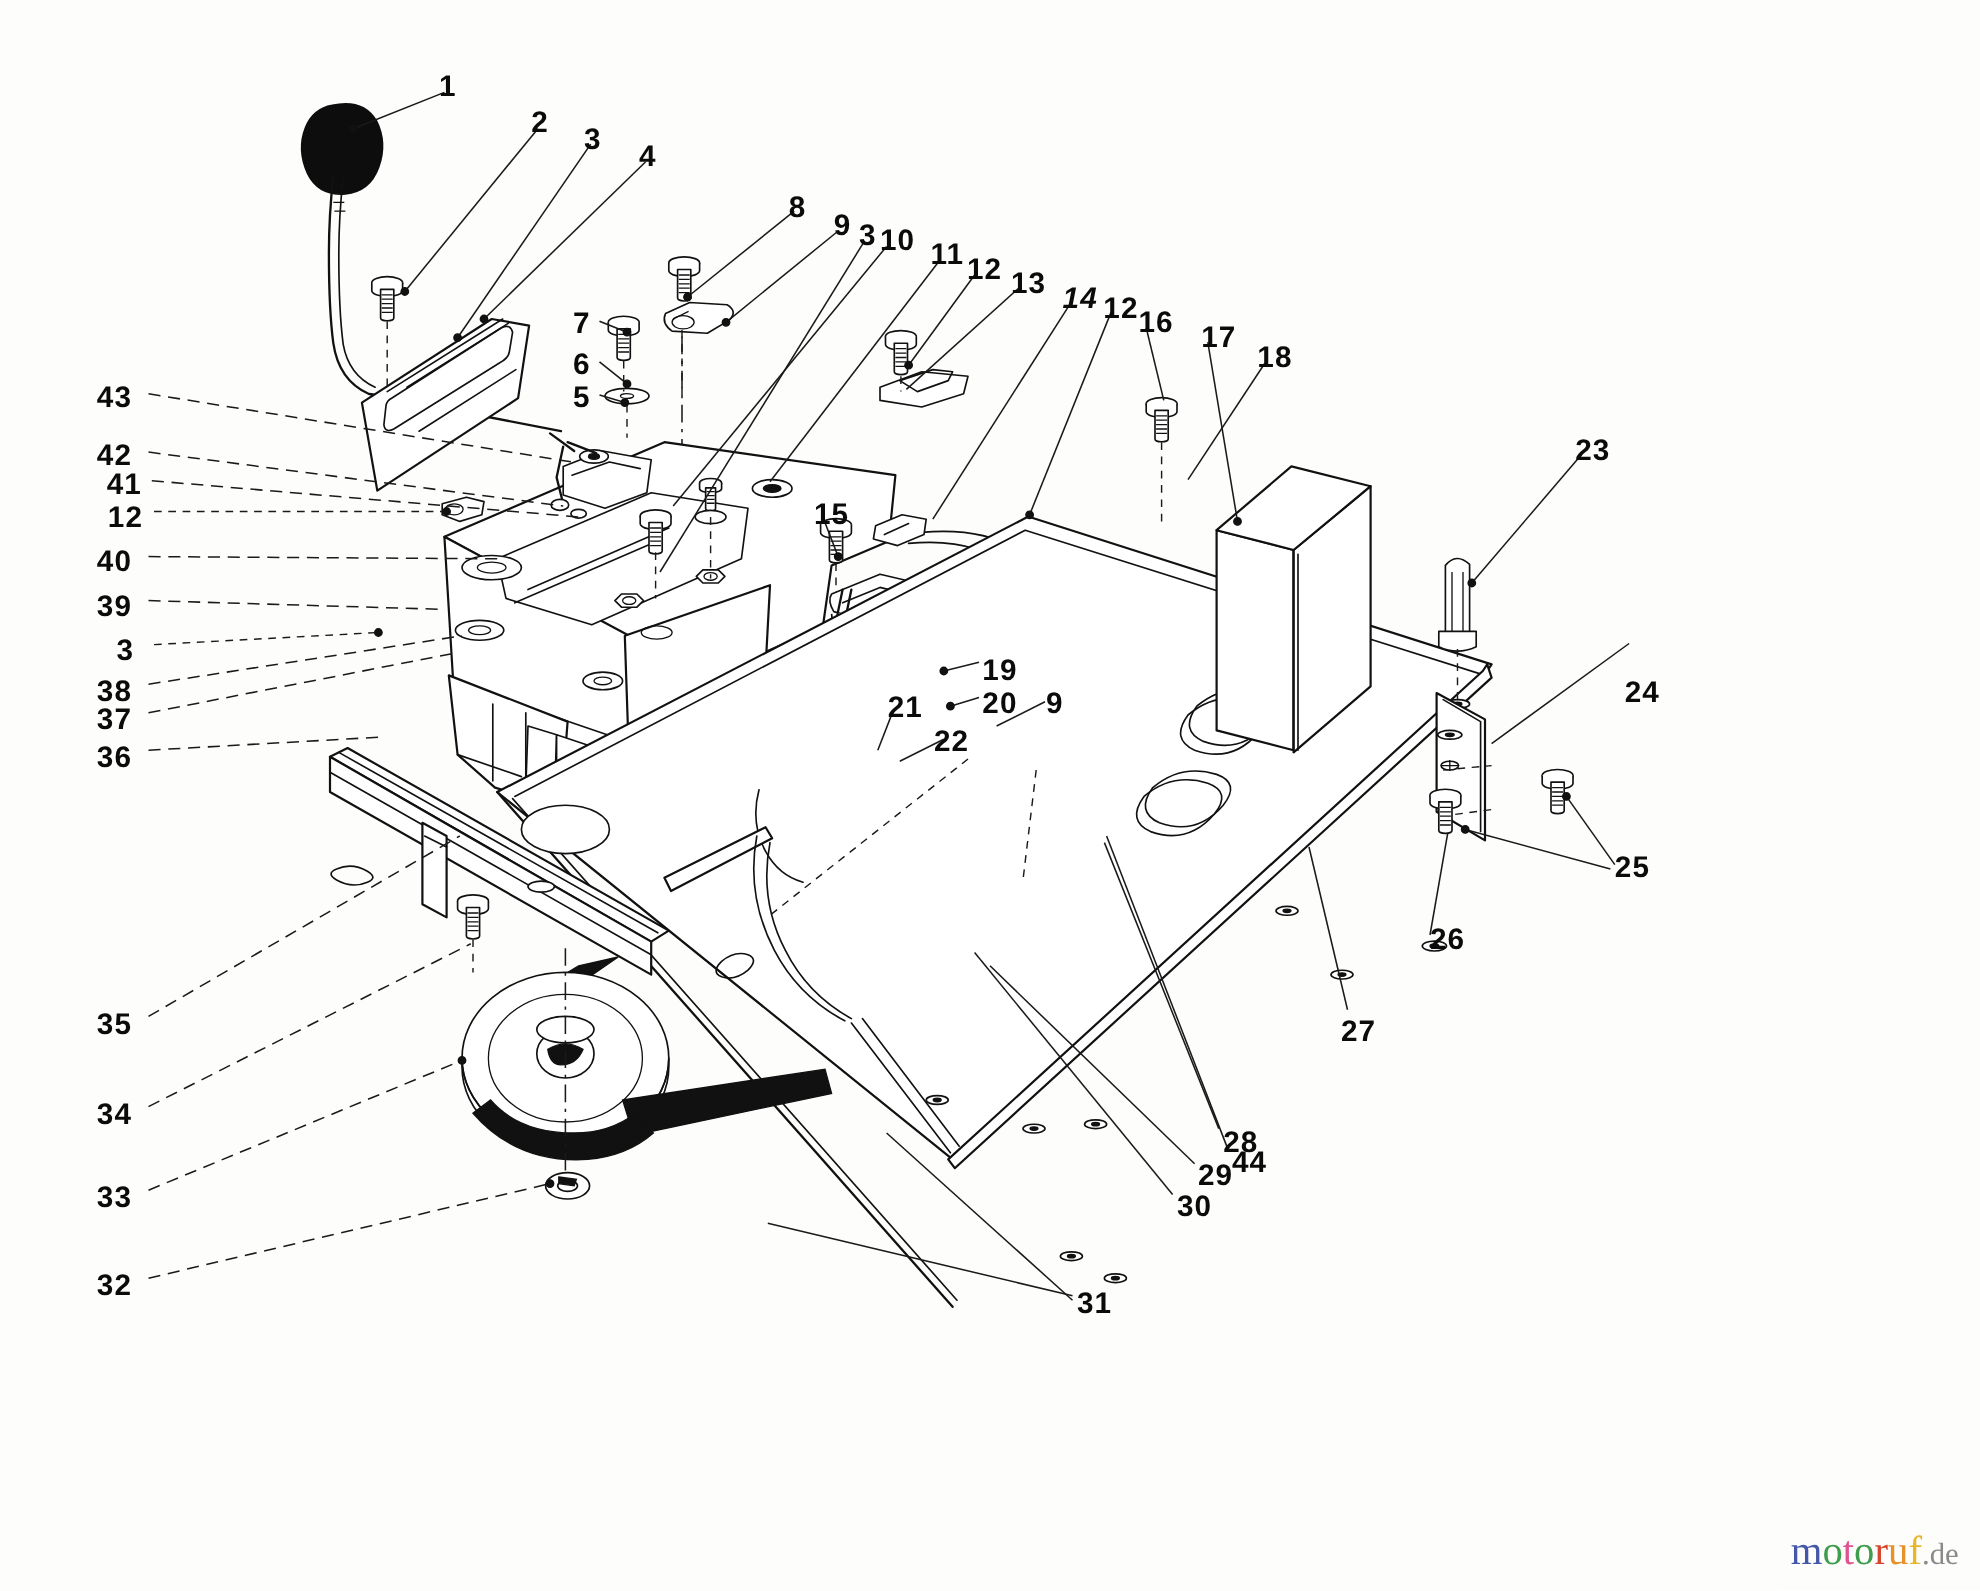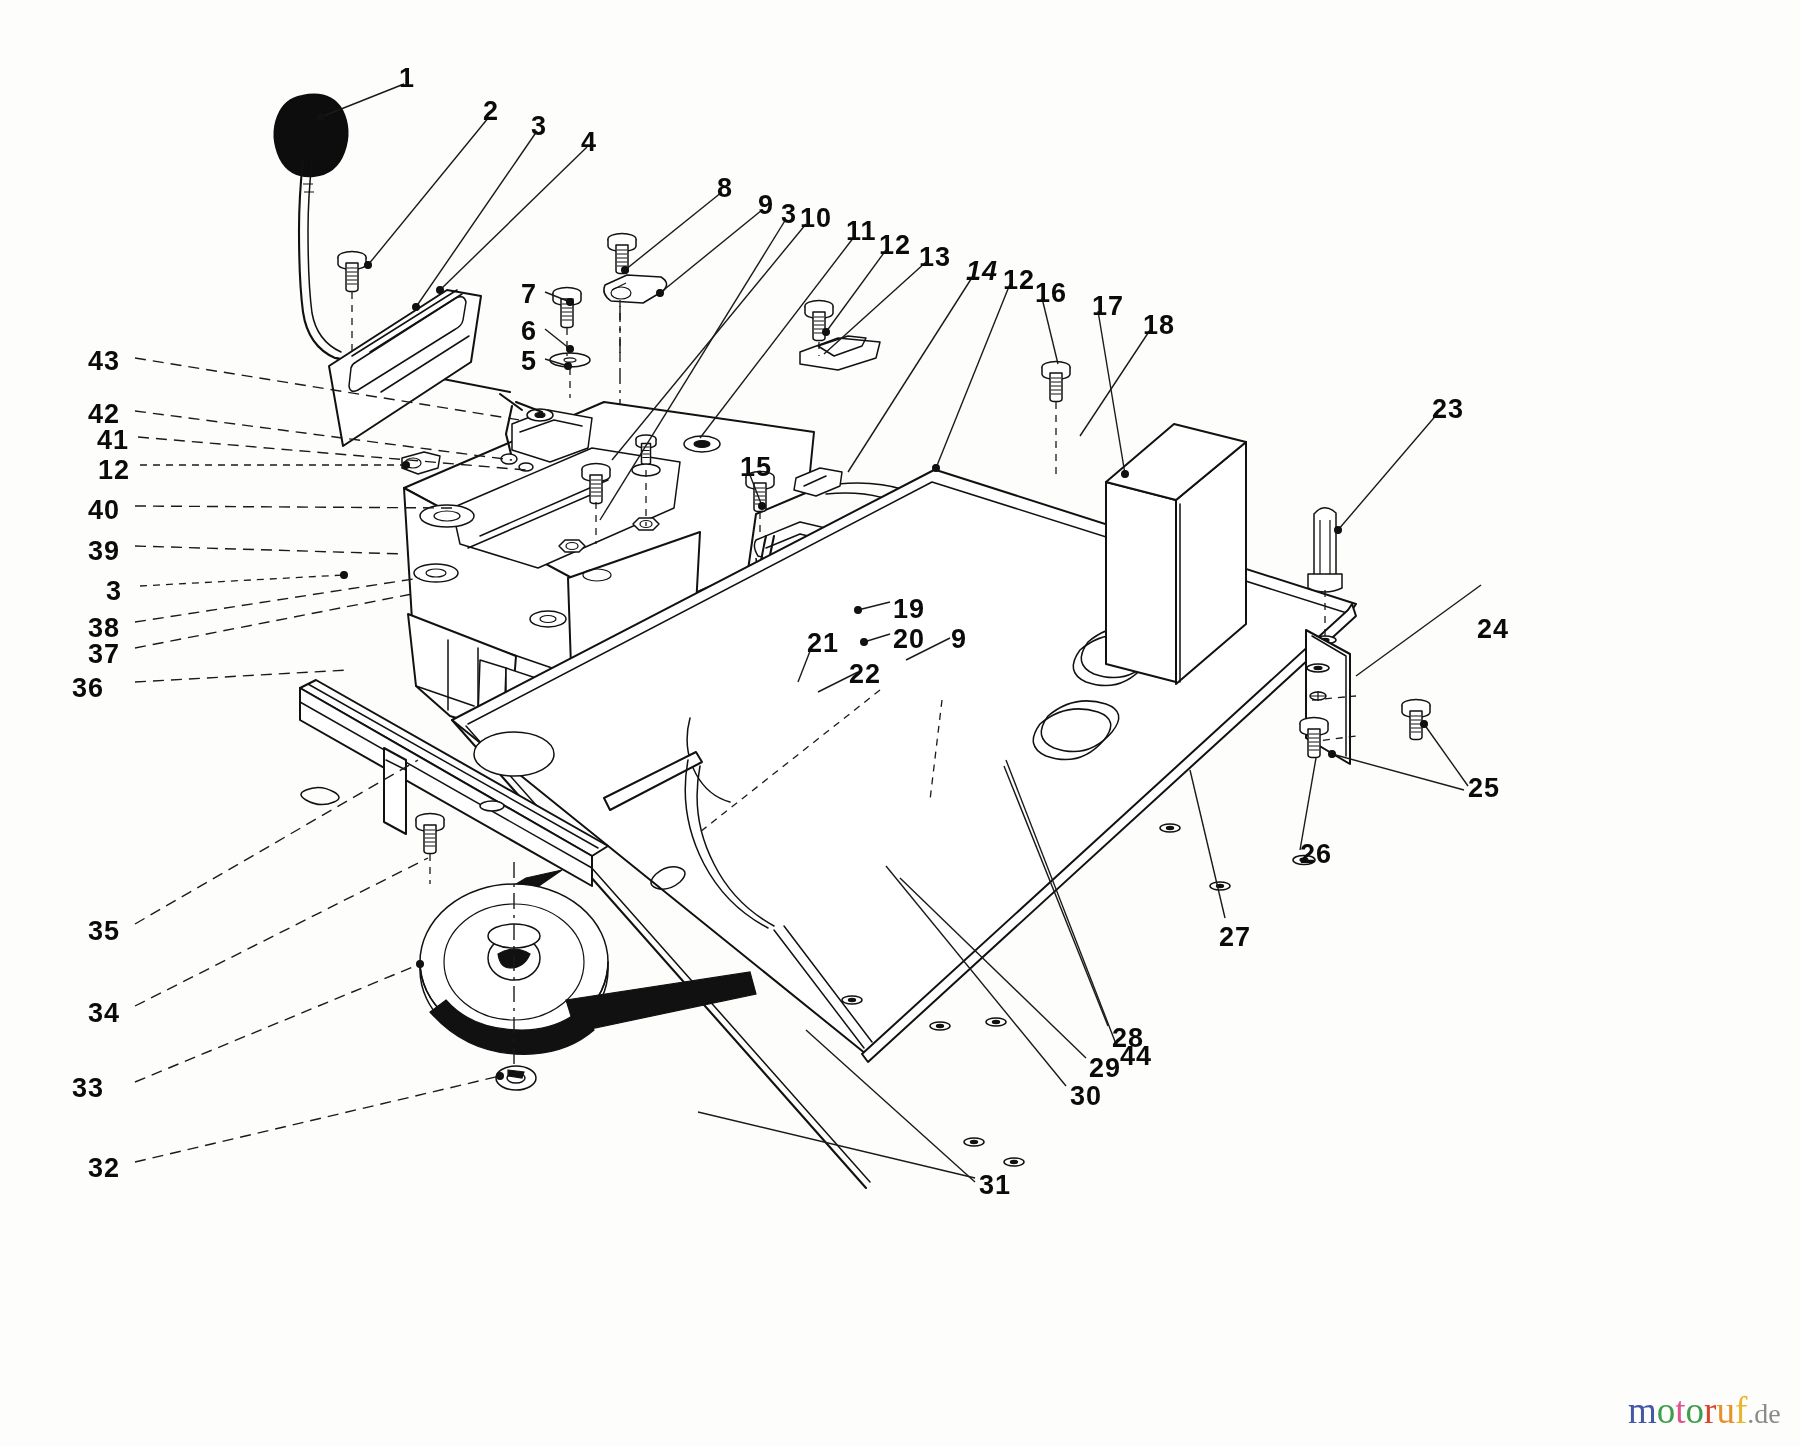--- a/index.html
+++ b/index.html
@@ -549,24 +549,24 @@
       <div class="callout" style="left: 849px; top: 661px;">22</div>
       <div class="callout" style="left: 88px; top: 348px;">43</div>
       <div class="callout" style="left: 88px; top: 401px;">42</div>
       <div class="callout" style="left: 97px; top: 427px;">41</div>
       <div class="callout" style="left: 98px; top: 457px;">12</div>
       <div class="callout" style="left: 88px; top: 497px;">40</div>
       <div class="callout" style="left: 88px; top: 538px;">39</div>
       <div class="callout tight" style="left: 106px; top: 578px;">3</div>
       <div class="callout" style="left: 88px; top: 615px;">38</div>
       <div class="callout" style="left: 88px; top: 641px;">37</div>
-      <div class="callout" style="left: 72px; top: 675px;">36</div>
+      <div class="callout" style="left: 88px; top: 675px;">36</div>
       <div class="callout" style="left: 88px; top: 918px;">35</div>
       <div class="callout" style="left: 88px; top: 1000px;">34</div>
-      <div class="callout" style="left: 72px; top: 1075px;">33</div>
+      <div class="callout" style="left: 88px; top: 1075px;">33</div>
       <div class="callout" style="left: 88px; top: 1155px;">32</div>
       <div class="callout" style="left: 1112px; top: 1025px;">28</div>
       <div class="callout" style="left: 1120px; top: 1043px;">44</div>
       <div class="callout" style="left: 1089px; top: 1055px;">29</div>
       <div class="callout" style="left: 1070px; top: 1083px;">30</div>
       <div class="callout" style="left: 979px; top: 1172px;">31</div>
     </div>
 
   <div id="watermark">
     <span id="wm-letters"><span class="l" style="color: rgb(68, 87, 168);">m</span><span class="l" style="color: rgb(63, 158, 77);">o</span><span class="l" style="color: rgb(224, 83, 143);">t</span><span class="l" style="color: rgb(63, 158, 77);">o</span><span class="l" style="color: rgb(216, 69, 44);">r</span><span class="l" style="color: rgb(232, 144, 42);">u</span><span class="l" style="color: rgb(232, 182, 42);">f</span></span><span class="de">.de</span>

